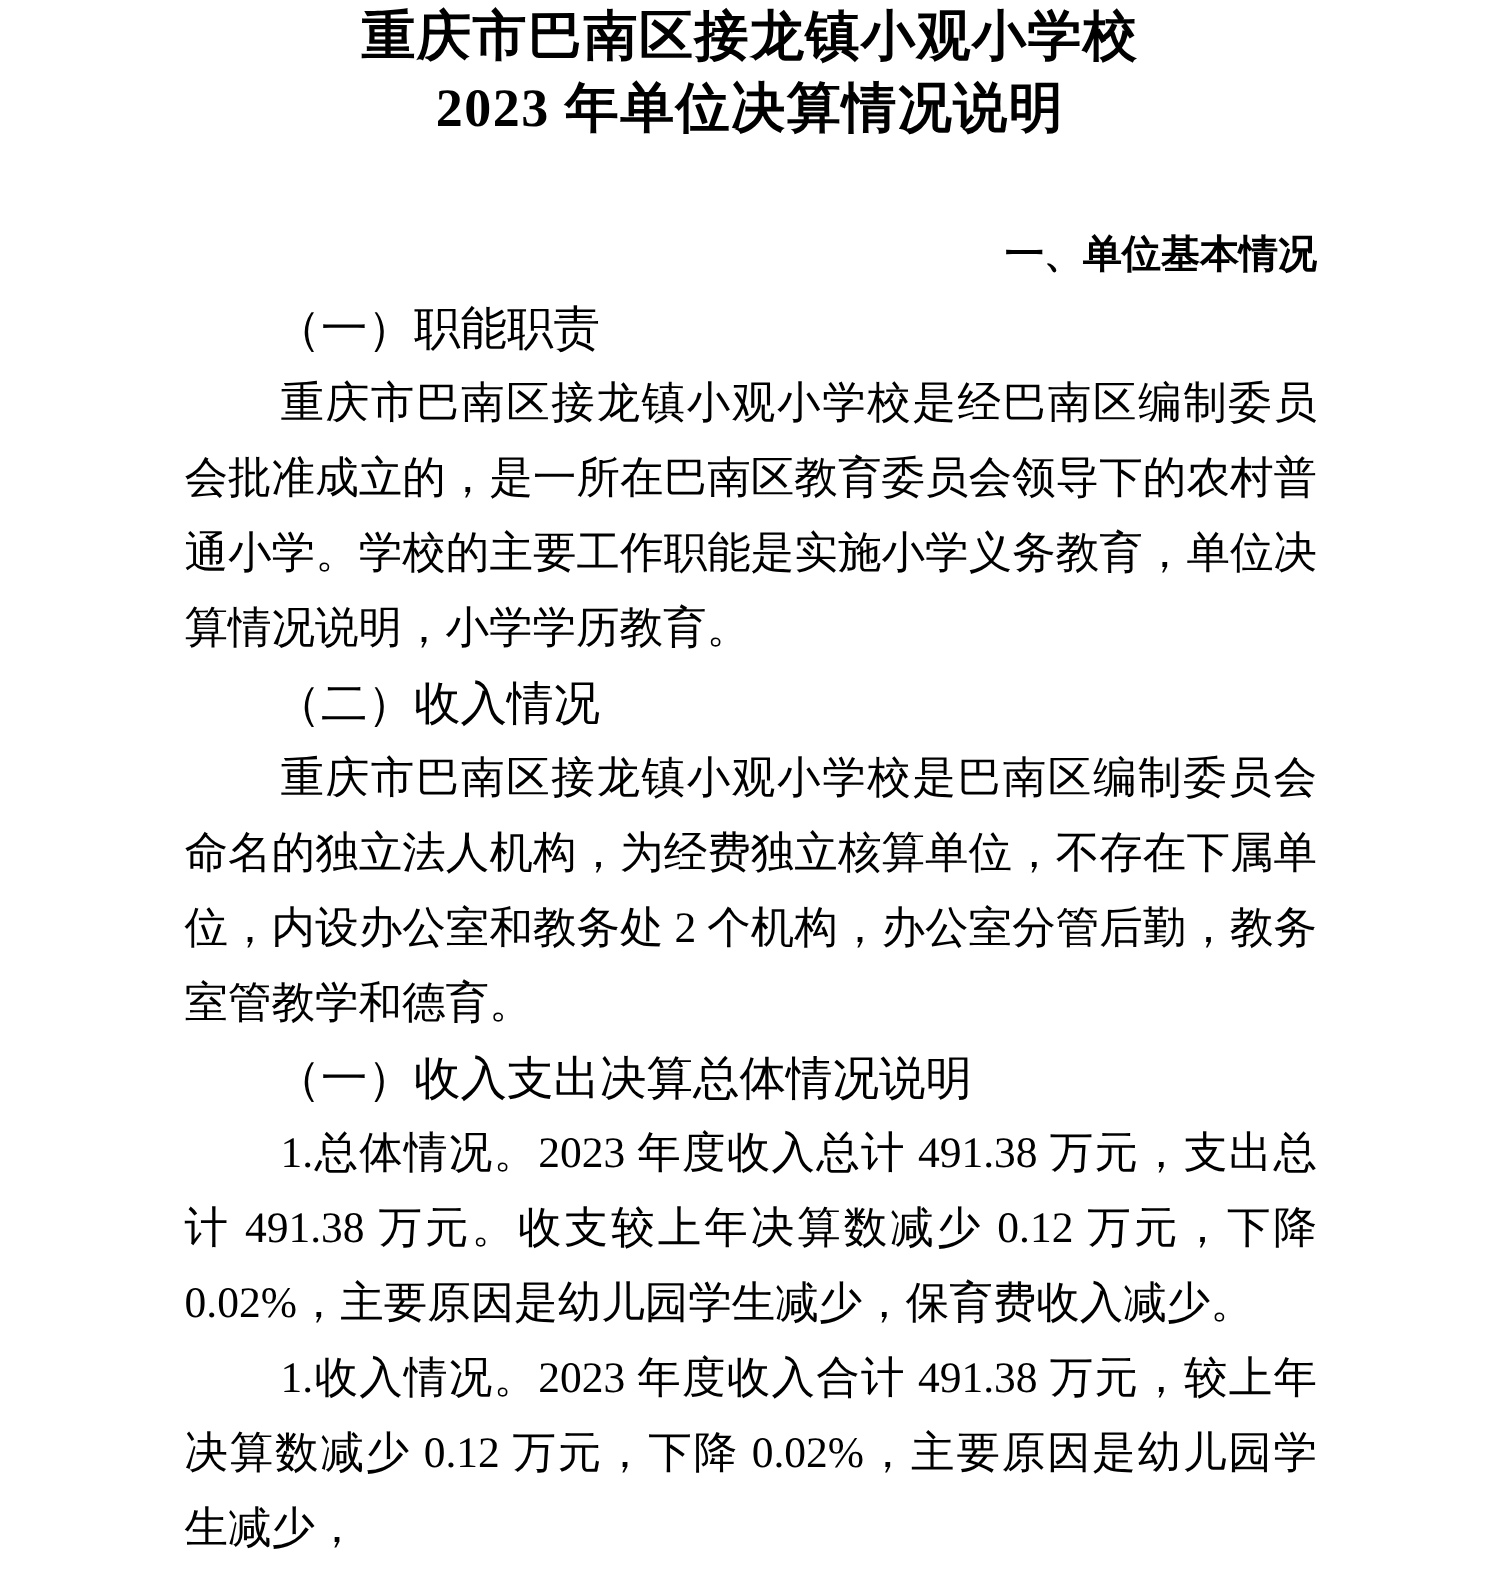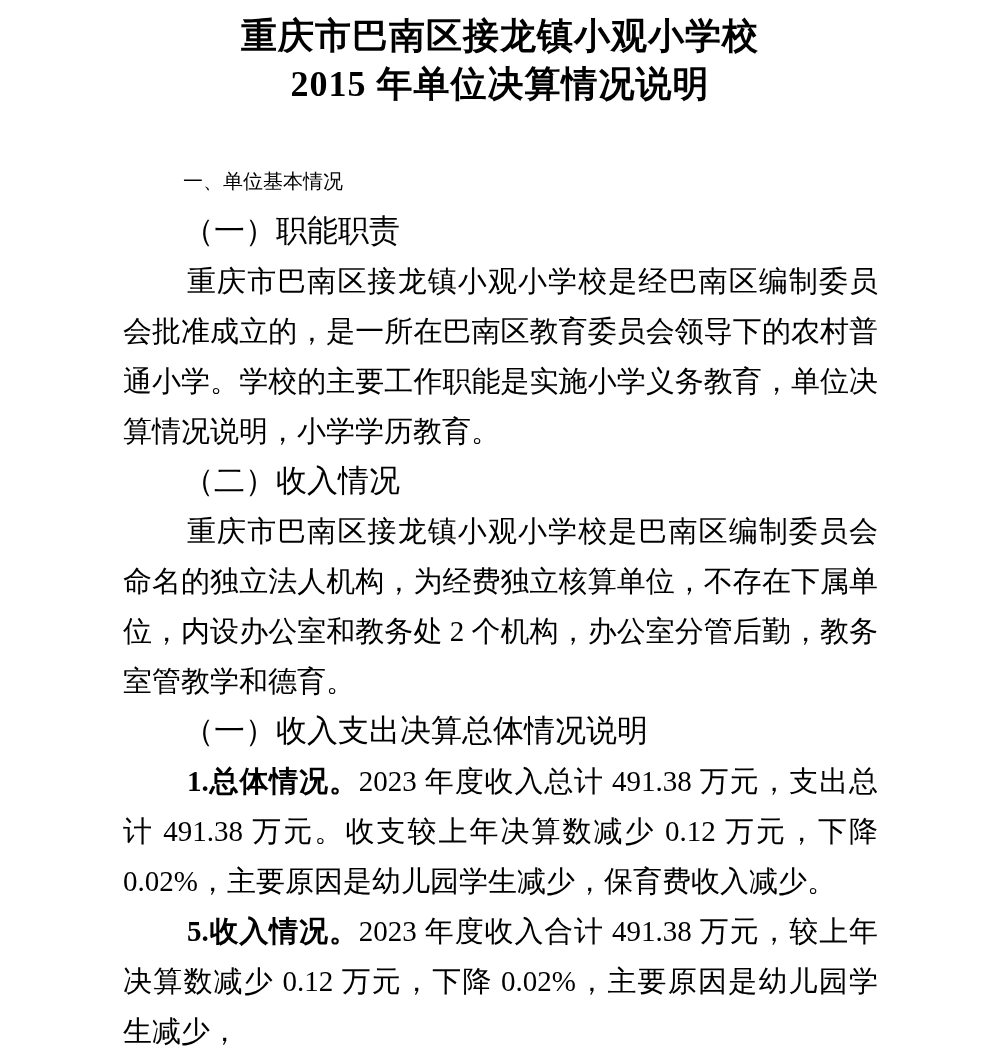--- a/index.html
+++ b/index.html
@@ -10,86 +10,86 @@
   .page {
     position: relative;
     width: 1000px;
     height: 1052px;
     margin: 0 auto;
     background: #ffffff;
     color: #000000;
     overflow: hidden;
   }
   .doc-title {
-    padding-top: 12px;
+    padding-top: 0;
     text-align: center;
     font-family: "Liberation Serif", "DejaVu Serif", serif;
     font-weight: 700;
     font-size: 36px;
     line-height: 48px;
     letter-spacing: 1px;
   }
   .content {
     margin-top: 48px;
     padding-left: 123px;
     padding-right: 122px;
     font-family: "Liberation Serif", "DejaVu Serif", serif;
     font-size: 29px;
     line-height: 50px;
     text-align: justify;
     text-justify: inter-character;
   }
   .h-num {
     margin: 0;
     font-family: "Liberation Sans", "DejaVu Sans", sans-serif;
-    font-weight: 400;
-    font-size: 20px;
+    font-weight: 700;
+    font-size: 26px;
     line-height: 50px;
     text-indent: 60px;
-    text-align: left;
+    text-align: right;
   }
   .h-sub {
     margin: 0;
     font-weight: 400;
     font-size: 31px;
     line-height: 50px;
     text-indent: 60px;
     text-align: left;
   }
   .content p {
     margin: 0;
     text-indent: 64px;
   }
   .lead {
-    font-weight: 700;
+    font-weight: 400;
   }
 </style>
 </head>
 <body>
 
 <div class="page">
 
   <div class="doc-title">
     <div class="title-line">重庆市巴南区接龙镇小观小学校</div>
-    <div class="title-line">2015 年单位决算情况说明</div>
+    <div class="title-line">2023 年单位决算情况说明</div>
   </div>
 
   <div class="content">
 
     <h2 class="h-num">一、单位基本情况</h2>
 
     <h3 class="h-sub">（一）职能职责</h3>
 
     <p>重庆市巴南区接龙镇小观小学校是经巴南区编制委员会批准成立的，是一所在巴南区教育委员会领导下的农村普通小学。学校的主要工作职能是实施小学义务教育，单位决算情况说明，小学学历教育。</p>
 
     <h3 class="h-sub">（二）收入情况</h3>
 
     <p>重庆市巴南区接龙镇小观小学校是巴南区编制委员会命名的独立法人机构，为经费独立核算单位，不存在下属单位，内设办公室和教务处 2 个机构，办公室分管后勤，教务室管教学和德育。</p>
 
 
     <h3 class="h-sub">（一）收入支出决算总体情况说明</h3>
 
     <p><span class="lead">1.总体情况。</span><span>2023 年度收入总计 491.38 万元，支出总计 491.38 万元。收支较上年决算数减少 0.12 万元，下降 0.02%，主要原因是幼儿园学生减少，保育费收入减少。</span></p>
 
-    <p><span class="lead">5.收入情况。</span><span>2023 年度收入合计 491.38 万元，较上年决算数减少 0.12 万元，下降 0.02%，主要原因是幼儿园学生减少，</span></p>
+    <p><span class="lead">1.收入情况。</span><span>2023 年度收入合计 491.38 万元，较上年决算数减少 0.12 万元，下降 0.02%，主要原因是幼儿园学生减少，</span></p>
 
   </div>
 </div>
 
 </body></html>

